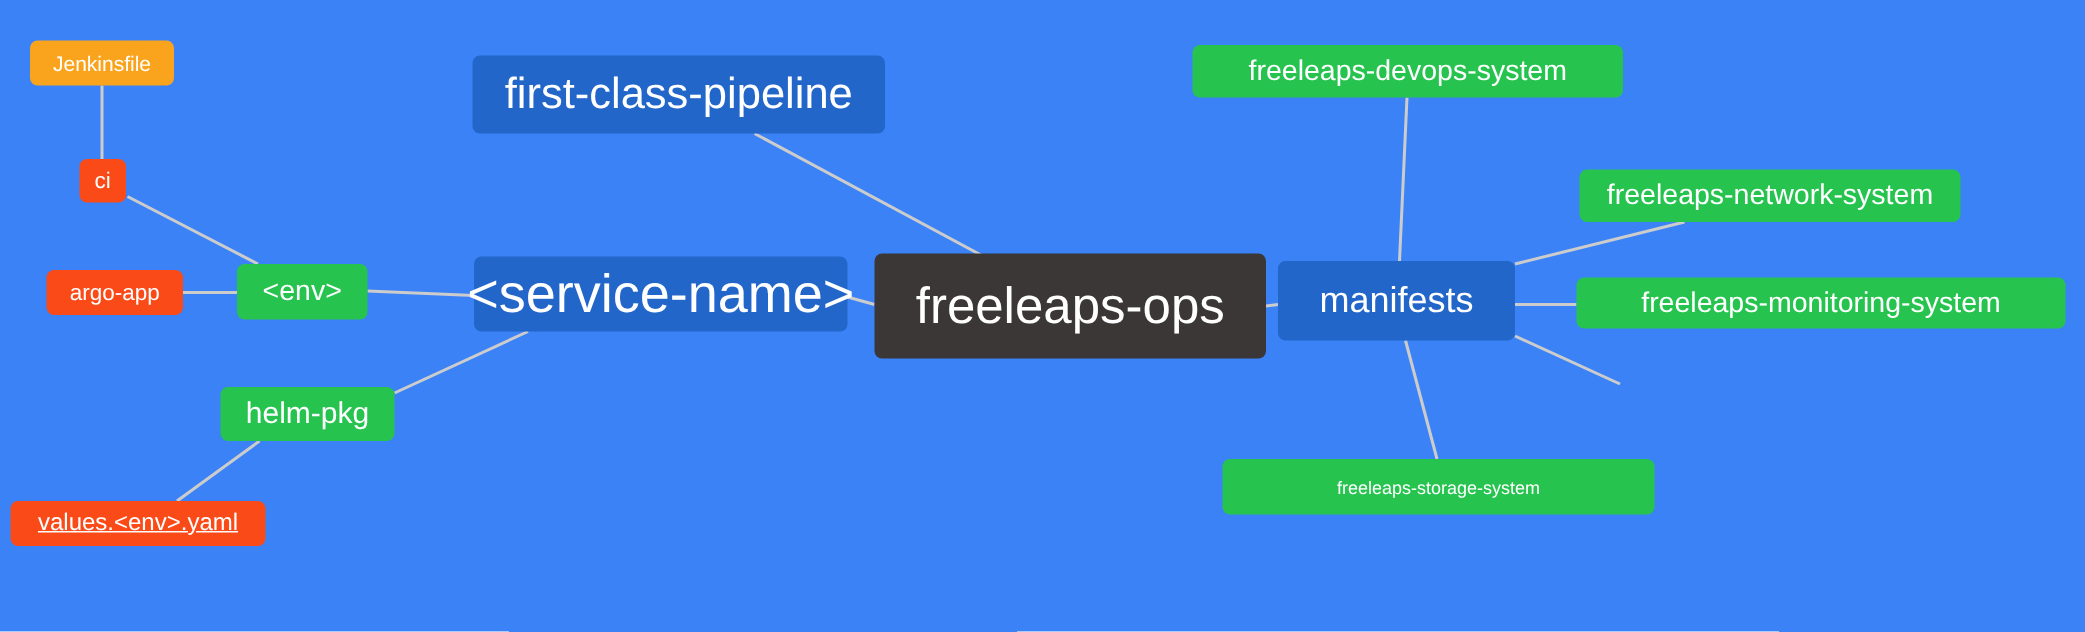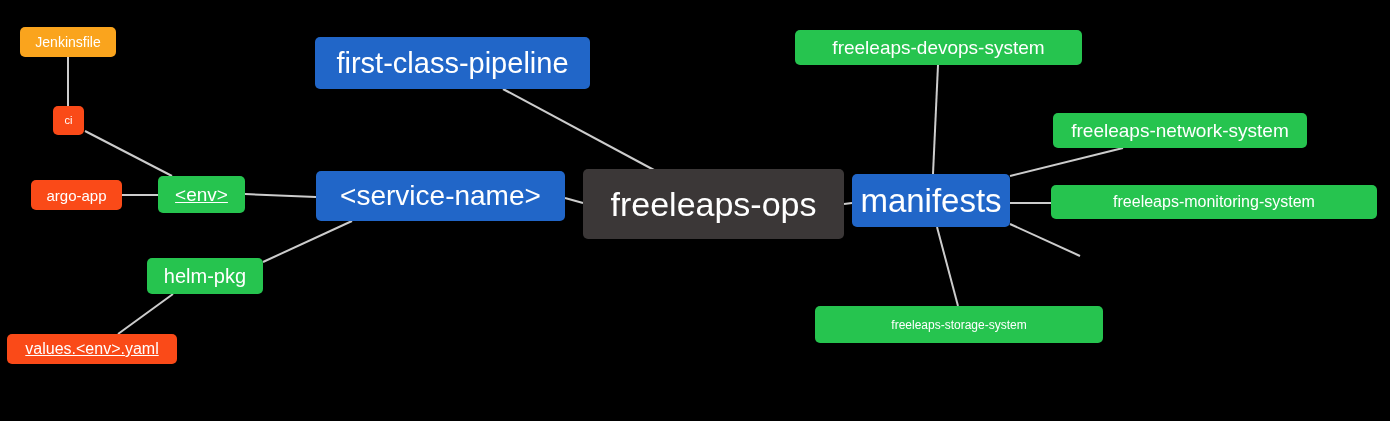--- a/index.html
+++ b/index.html
@@ -5,21 +5,21 @@
   html, body {
     margin: 0;
     padding: 0;
     background: #ffffff;
     font-family: "Liberation Sans", sans-serif;
   }
   .canvas {
     position: relative;
     width: 1390px;
     height: 421px;
-    background: #000000;
+    background: #3b82f6;
     overflow: hidden;
   }
   .edges {
     position: absolute;
     left: 0; top: 0;
     width: 1390px; height: 421px;
   }
   .edges line {
     stroke: #cccccc;
     stroke-width: 2;
@@ -37,32 +37,32 @@
     cursor: default;
     line-height: 1;
   }
   .c-blue   { background: #2166c8; }
   .c-green  { background: #26c44f; }
   .c-orange { background: #faa41d; }
   .c-red    { background: #fa4a18; }
   .c-dark   { background: #3b3737; }
 
   #n-jenkinsfile          { left: 20px;   top: 27px;  width: 96px;  height: 30px; font-size: 14px; }
-  #n-ci                   { left: 53px;   top: 106px; width: 31px;  height: 29px; font-size: 11px; }
+  #n-ci                   { left: 53px;   top: 106px; width: 31px;  height: 29px; font-size: 15px; }
   #n-argo-app             { left: 31px;   top: 180px; width: 91px;  height: 30px; font-size: 15px; }
-  #n-env                  { left: 158px;  top: 176px; width: 87px;  height: 37px; font-size: 19px; text-decoration: underline; }
+  #n-env                  { left: 158px;  top: 176px; width: 87px;  height: 37px; font-size: 19px; }
   #n-first-class-pipeline { left: 315px;  top: 37px;  width: 275px; height: 52px; font-size: 29px; }
-  #n-service-name         { left: 316px;  top: 171px; width: 249px; height: 50px; font-size: 28px; }
+  #n-service-name         { left: 316px;  top: 171px; width: 249px; height: 50px; font-size: 36px; }
   #n-freeleaps-ops        { left: 583px;  top: 169px; width: 261px; height: 70px; font-size: 34px; }
-  #n-manifests            { left: 852px;  top: 174px; width: 158px; height: 53px; font-size: 33px; }
+  #n-manifests            { left: 852px;  top: 174px; width: 158px; height: 53px; font-size: 24px; }
   #n-helm-pkg             { left: 147px;  top: 258px; width: 116px; height: 36px; font-size: 20px; }
   #n-values-env-yaml      { left: 7px;    top: 334px; width: 170px; height: 30px; font-size: 16px; text-decoration: underline; }
   #n-devops-system        { left: 795px;  top: 30px;  width: 287px; height: 35px; font-size: 19px; }
   #n-network-system       { left: 1053px; top: 113px; width: 254px; height: 35px; font-size: 19px; }
-  #n-monitoring-system    { left: 1051px; top: 185px; width: 326px; height: 34px; font-size: 16px; }
+  #n-monitoring-system    { left: 1051px; top: 185px; width: 326px; height: 34px; font-size: 19px; }
   #n-controls-system      { left: 1060px; top: 256px; width: 293px; height: 38px; font-size: 20px; }
   #n-storage-system       { left: 815px;  top: 306px; width: 288px; height: 37px; font-size: 12px; }
 </style>
 </head>
 <body>
 
 <div class="canvas">
 
   <svg class="edges" viewBox="0 0 1390 421">
     <line x1="68" y1="57" x2="68" y2="106"></line>

